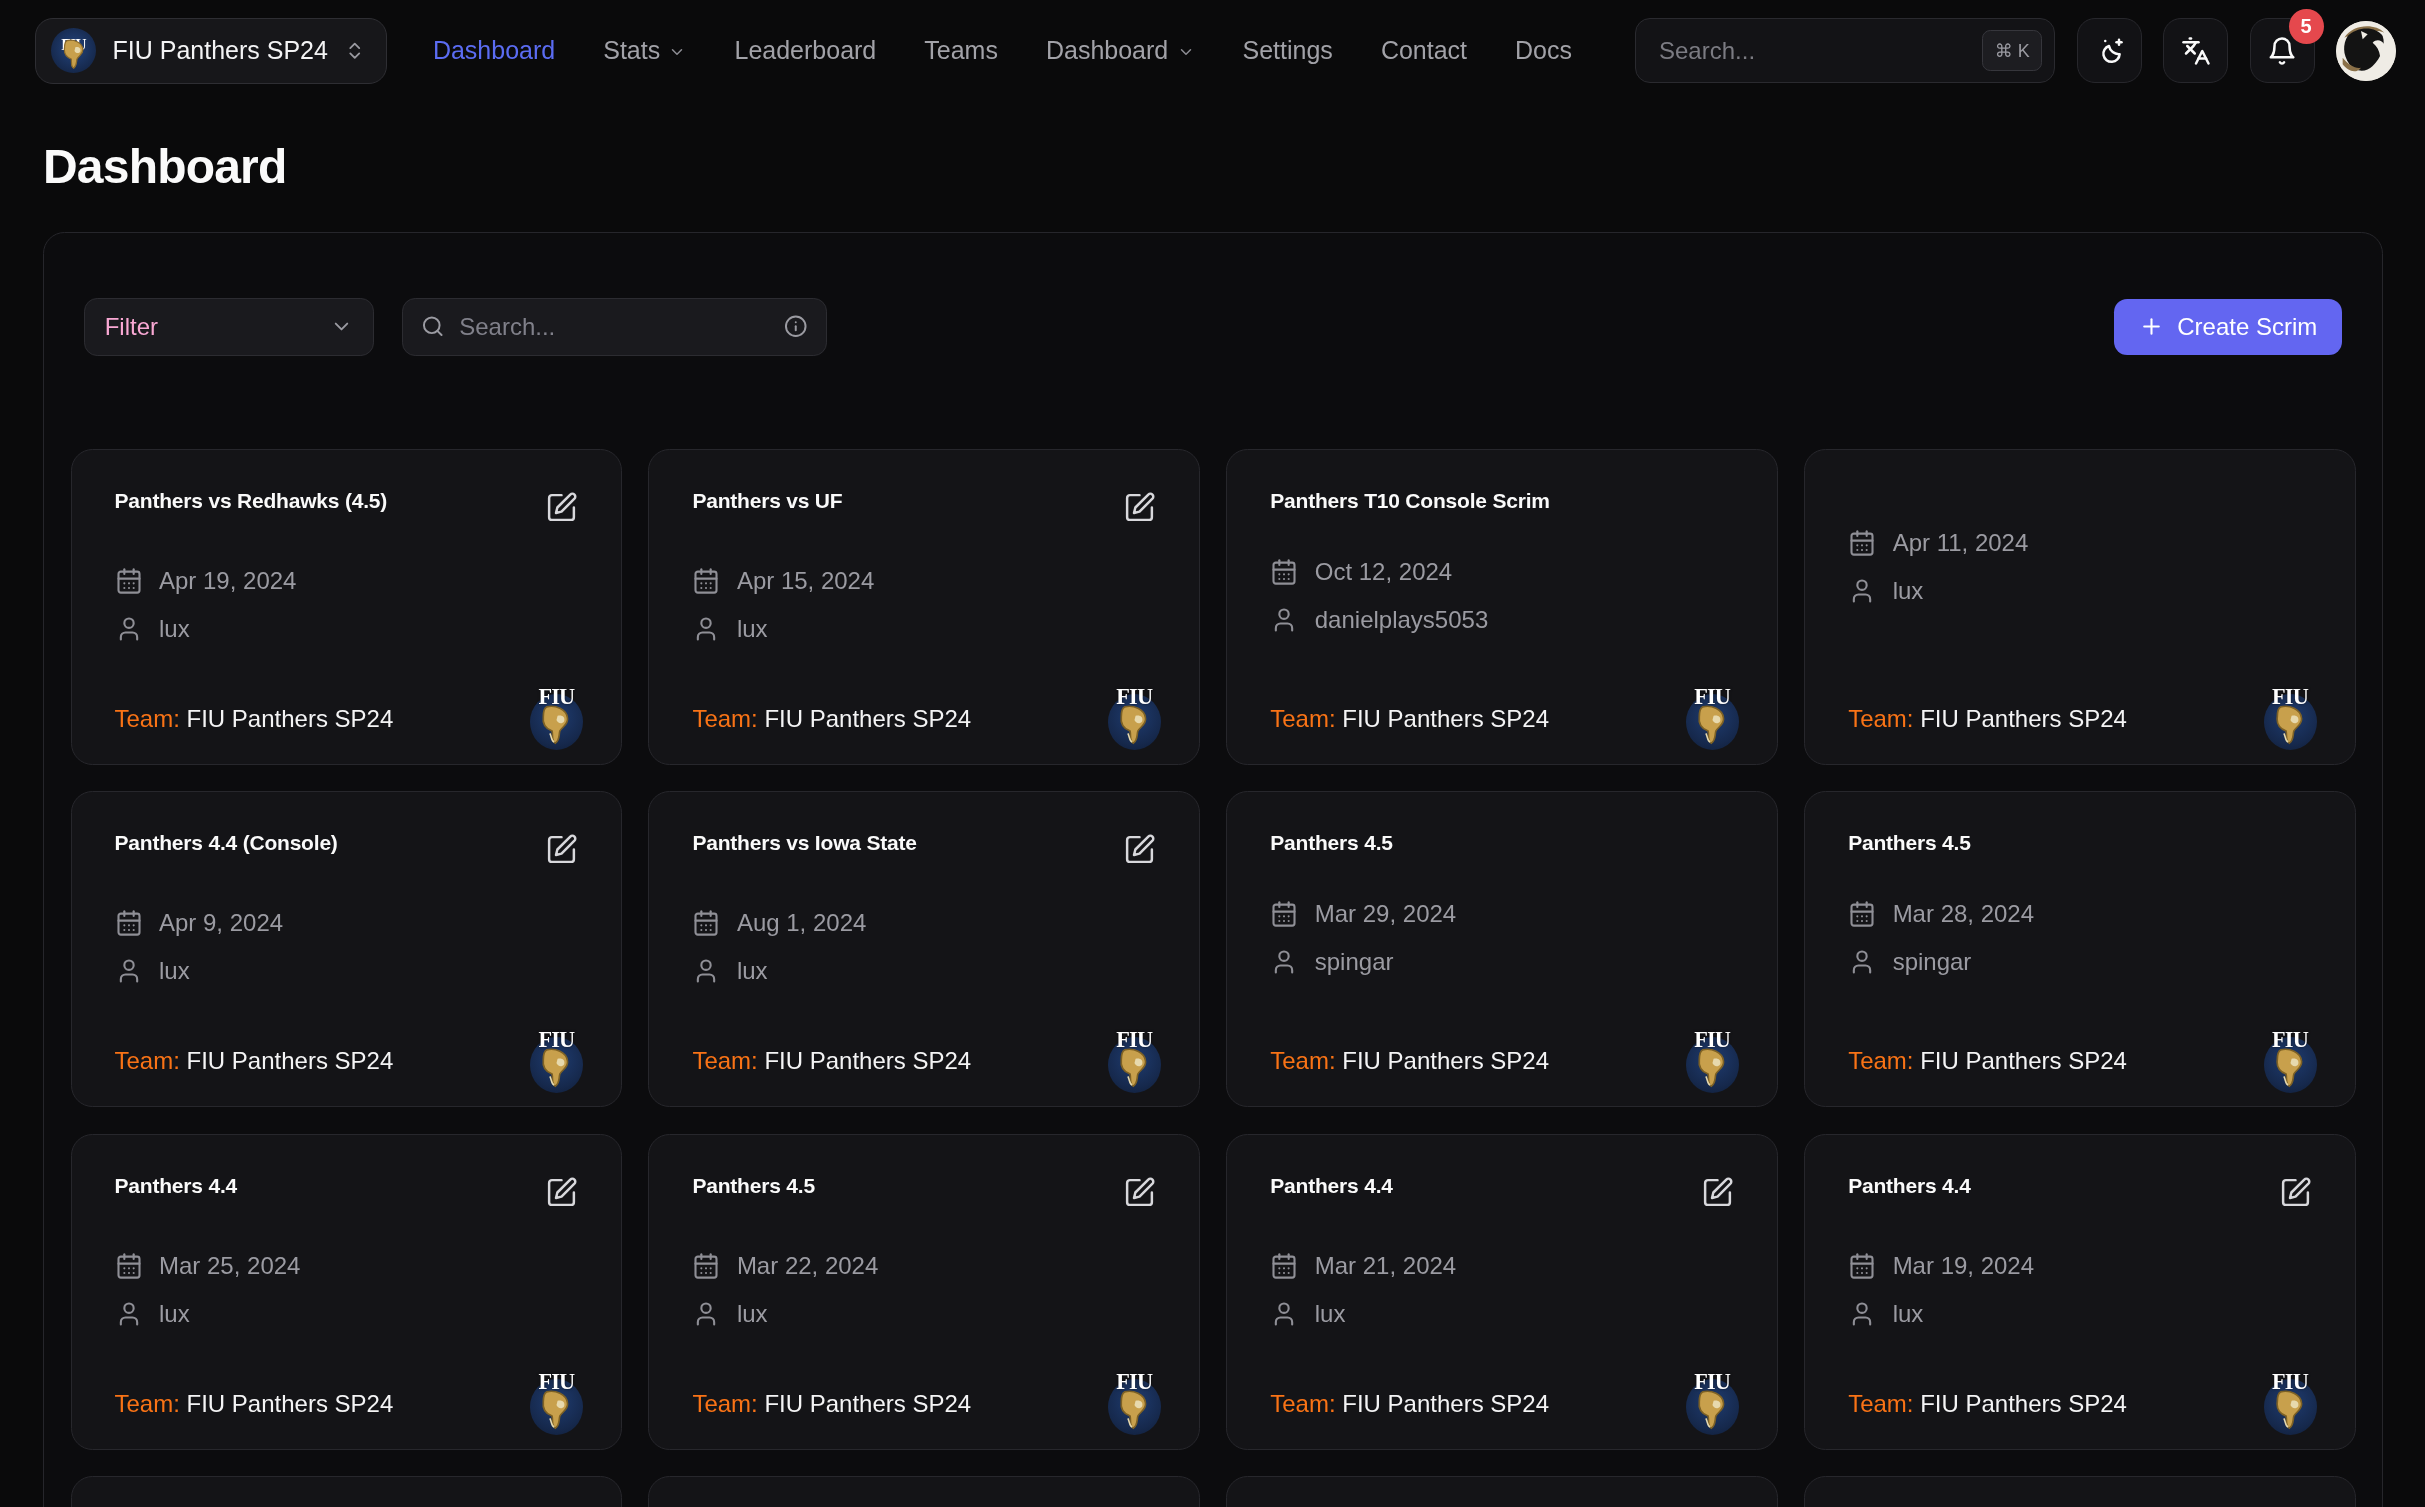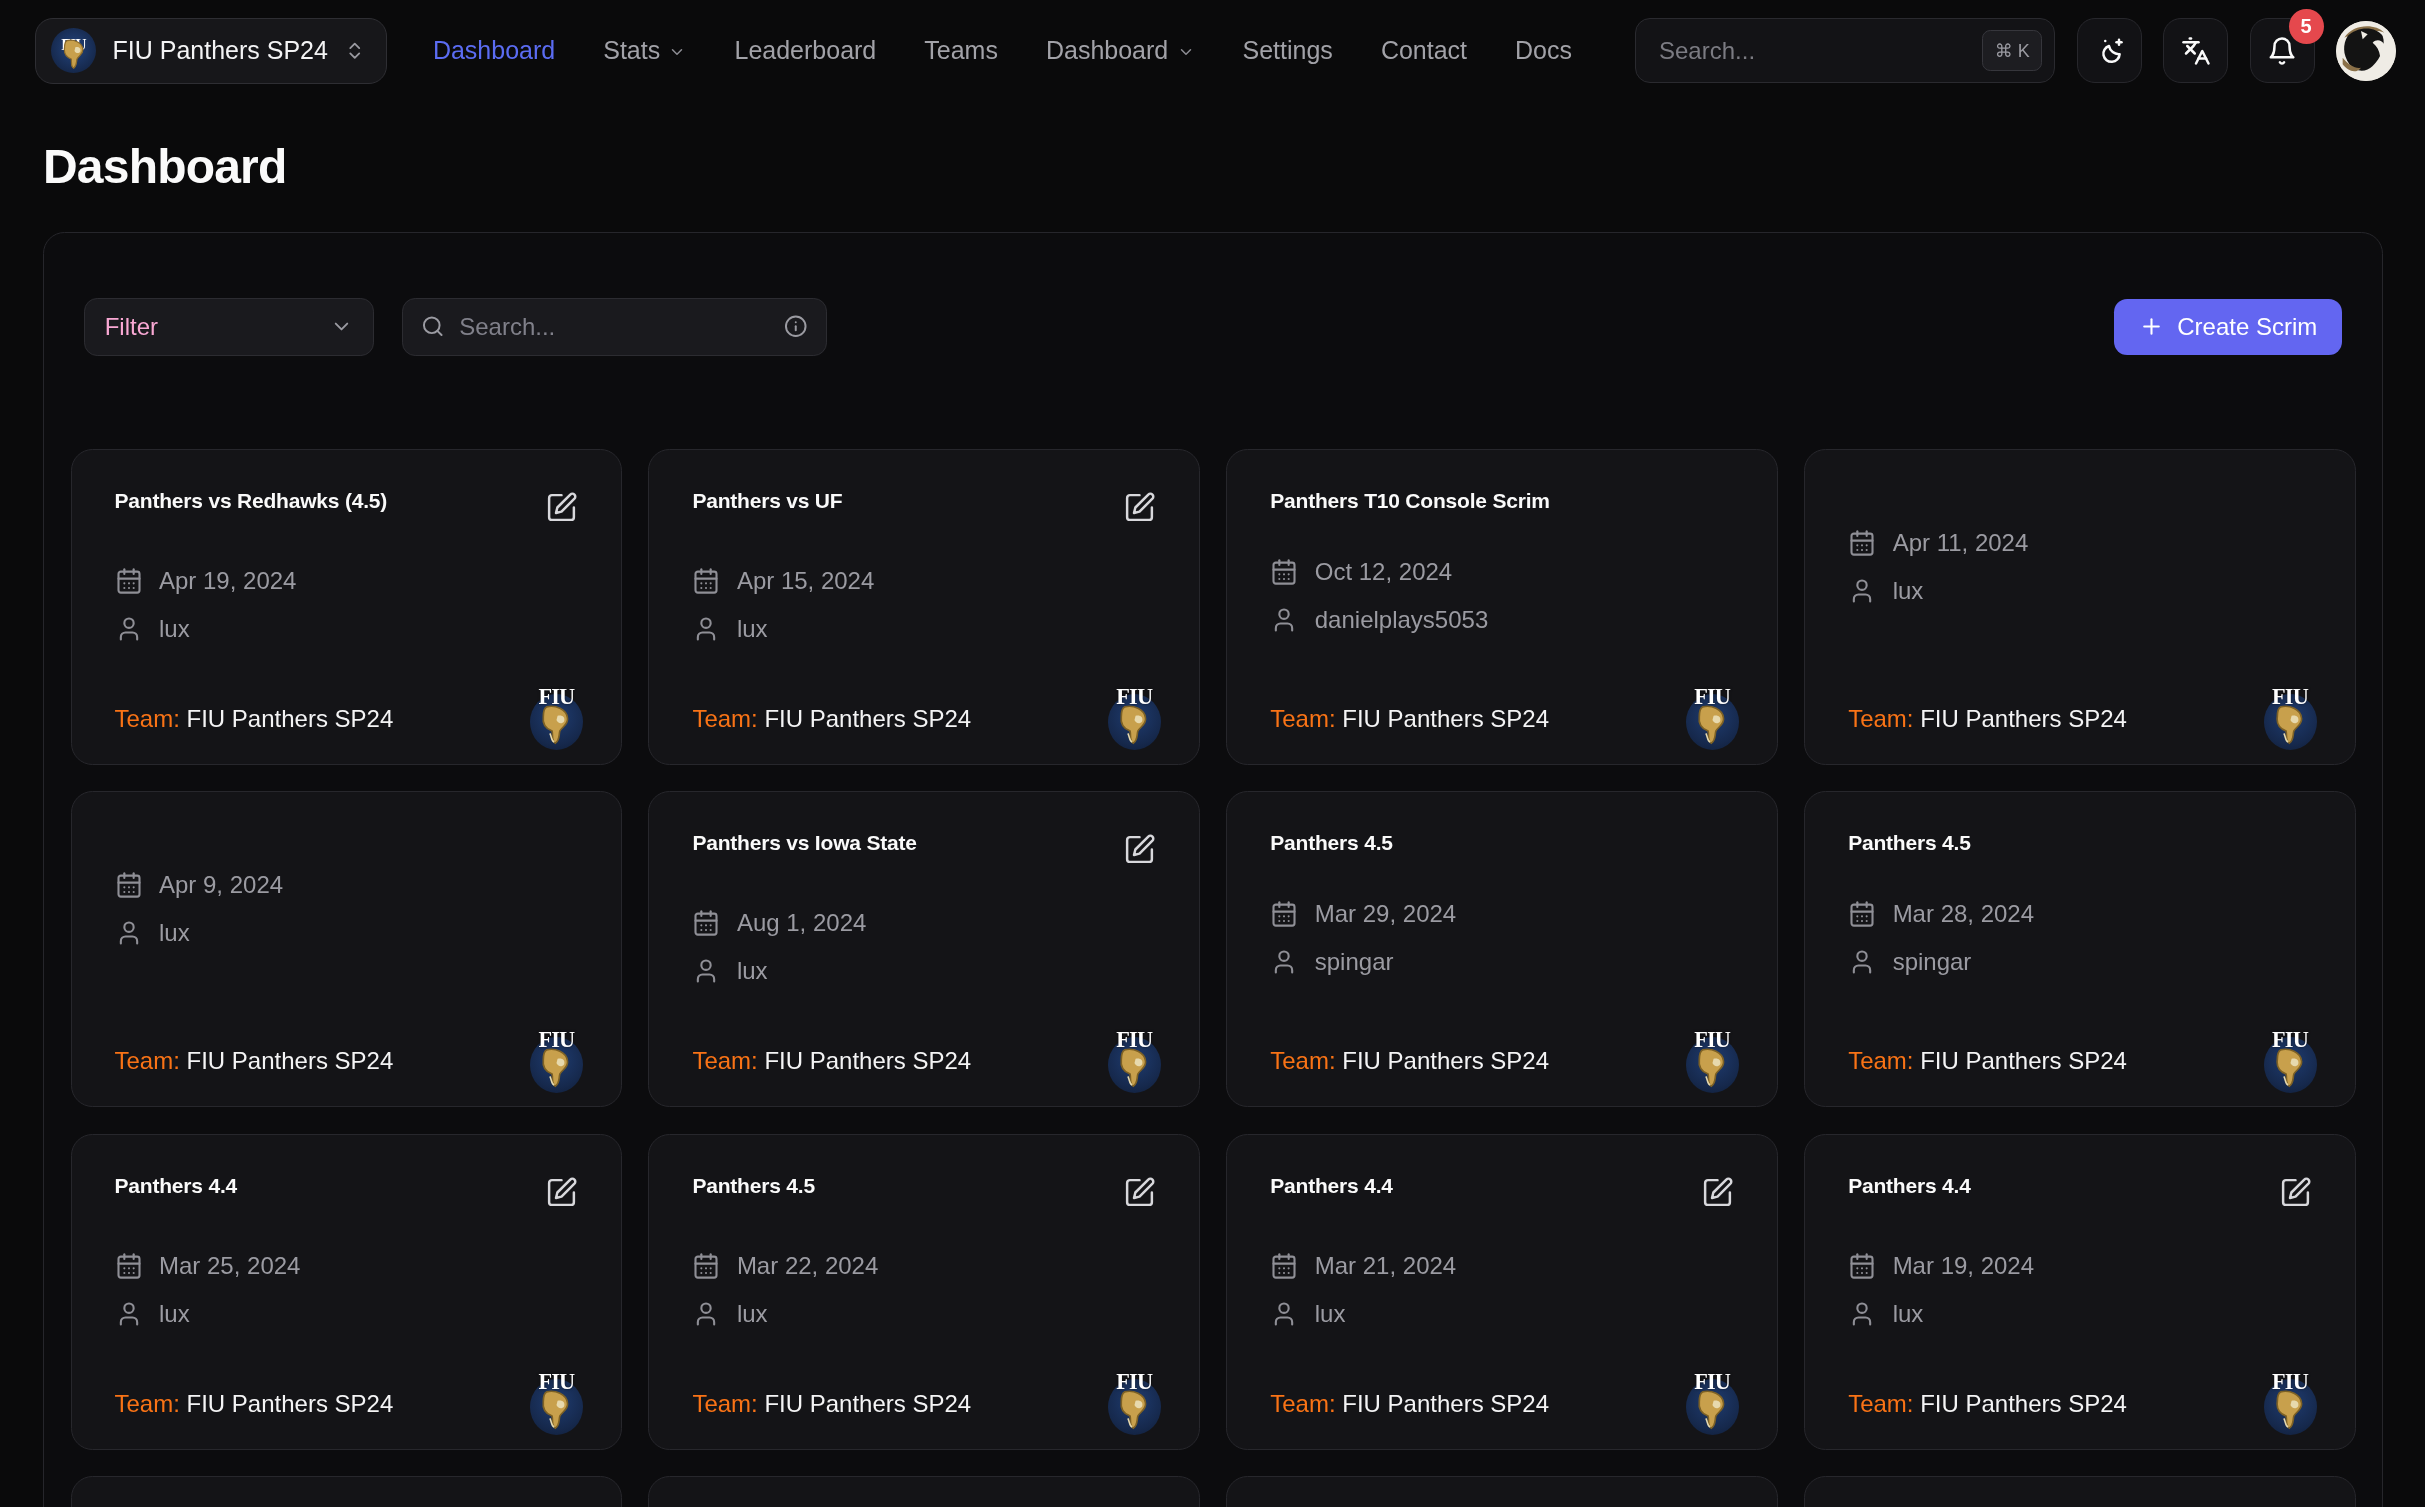--- a/index.html
+++ b/index.html
@@ -460,20 +460,29 @@
       <svg class="paw" width="33" height="43" viewBox="0 0 30 36">
         <path d="M6 2 C14 0 24 4 25 12 C26 18 20 20 18 24 C17 28 18 32 14 35 C10 33 12 28 11 24 C6 22 2 18 3 11 C3 6 4 3 6 2 Z" fill="#c8a04c" stroke="#7d6125" stroke-width="1.5"></path>
         <path d="M16 10 C20 9 23 11 22 15 C20 18 16 17 15 14 Z" fill="#e7d9ad"></path>
         <path d="M9 26 C11 30 10 33 13 34" fill="none" stroke="#e7d9ad" stroke-width="1.4"></path>
       </svg>
       <span class="fiu-txt">FIU</span>
     </div>
   </article>
 
   <article class="card">
+    <div class="card-head">
+      <h3 class="card-title">Panthers 4.4 (Console)</h3>
+      <button class="edit-btn">
+        <svg width="33" height="33" viewBox="0 0 24 24" fill="none" stroke="currentColor" stroke-width="1.8" stroke-linecap="round" stroke-linejoin="round">
+                <path d="M12 3H5a2 2 0 0 0-2 2v14a2 2 0 0 0 2 2h14a2 2 0 0 0 2-2v-7"></path>
+                <path d="M18.4 2.6a2.1 2.1 0 0 1 3 3L12 15l-4 1 1-4Z"></path>
+              </svg>
+      </button>
+    </div>
     <div class="card-meta">
       <div class="meta-row">
         <svg class="micon" width="28" height="28" viewBox="0 0 24 24" fill="none" stroke="currentColor" stroke-width="1.8" stroke-linecap="round" stroke-linejoin="round">
                 <path d="M8 2v4"></path>
                 <path d="M16 2v4"></path>
                 <rect x="3" y="4" width="18" height="18" rx="2"></rect>
                 <path d="M3 10h18"></path>
                 <path d="M8 14h.01"></path>
                 <path d="M12 14h.01"></path>
                 <path d="M16 14h.01"></path>

